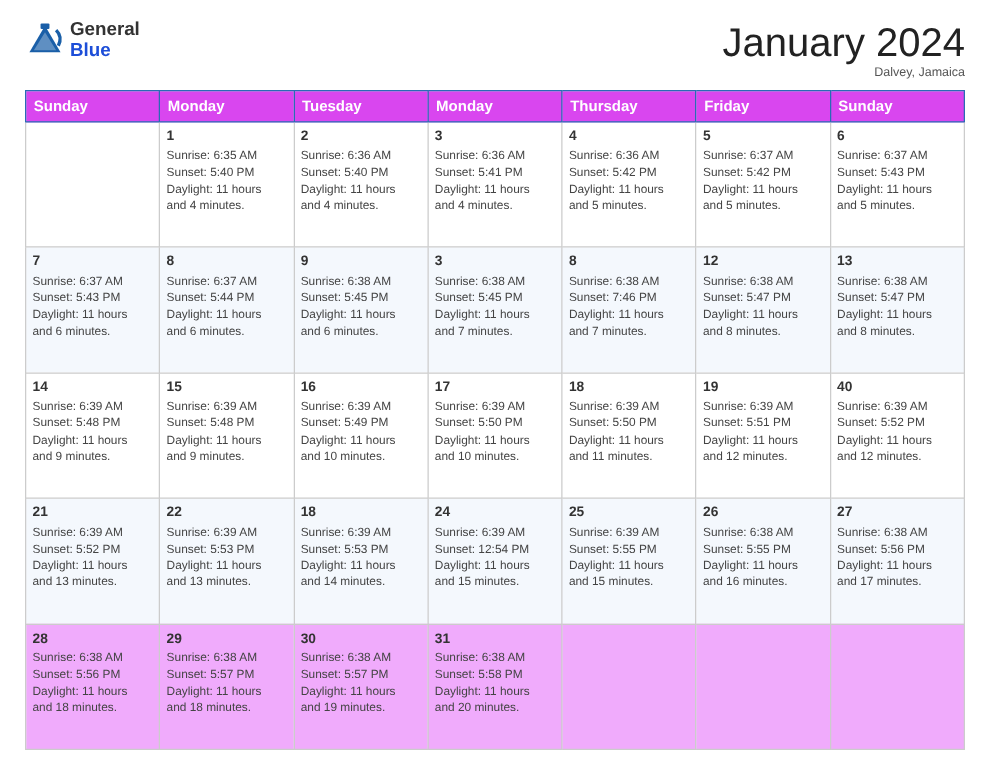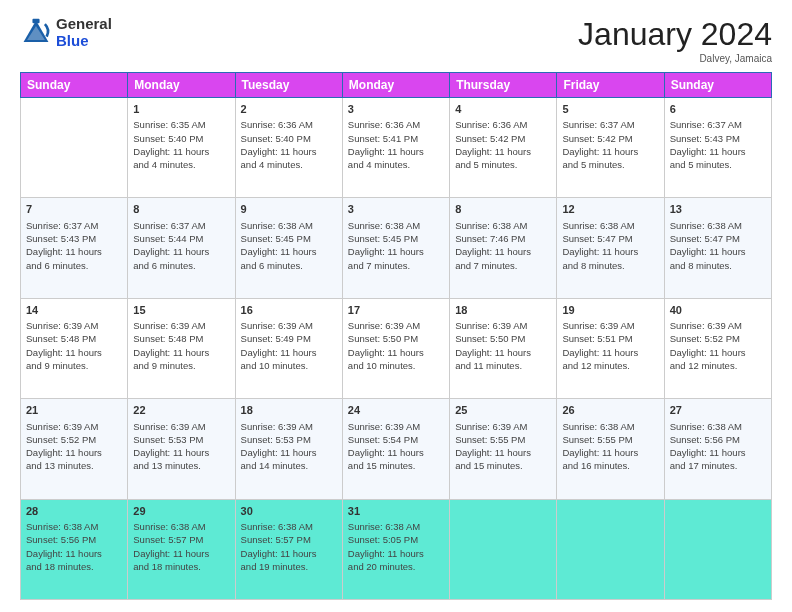--- a/index.html
+++ b/index.html
@@ -82,21 +82,21 @@
       font-size: 11px;
       display: block;
       margin-bottom: 1px;
     }
     .calendar-table tbody tr td .day-info {
       font-size: 9.5px;
       color: #444;
     }
     .even-row td { background-color: #f4f8fd; }
     .odd-row td { background-color: #fff; }
-    .last-row td { background-color: #5eead4; }
+    .last-row td { background-color: #f0abfc; }
   </style>
 </head>
 <body>
 
 <div class="page">
   <div class="header">
     <div class="logo">
       <svg class="logo-icon" viewBox="0 0 36 36">
         <polygon points="18,4 32,28 4,28" fill="#1a5fa8"></polygon>
         <polygon points="18,10 28,26 8,26" fill="#fff" opacity="0.3"></polygon>
@@ -292,21 +292,21 @@
           <td>
             <span class="day-num">18</span>
             <div class="day-info">Sunrise: 6:39 AM</div>
             <div class="day-info">Sunset: 5:53 PM</div>
             <div class="day-info">Daylight: 11 hours</div>
             <div class="day-info">and 14 minutes.</div>
           </td>
           <td>
             <span class="day-num">24</span>
             <div class="day-info">Sunrise: 6:39 AM</div>
-            <div class="day-info">Sunset: 5:54 PM</div>
+            <div class="day-info">Sunset: 12:54 PM</div>
             <div class="day-info">Daylight: 11 hours</div>
             <div class="day-info">and 15 minutes.</div>
           </td>
           <td>
             <span class="day-num">25</span>
             <div class="day-info">Sunrise: 6:39 AM</div>
             <div class="day-info">Sunset: 5:55 PM</div>
             <div class="day-info">Daylight: 11 hours</div>
             <div class="day-info">and 15 minutes.</div>
           </td>
@@ -343,21 +343,21 @@
           <td>
             <span class="day-num">30</span>
             <div class="day-info">Sunrise: 6:38 AM</div>
             <div class="day-info">Sunset: 5:57 PM</div>
             <div class="day-info">Daylight: 11 hours</div>
             <div class="day-info">and 19 minutes.</div>
           </td>
           <td>
             <span class="day-num">31</span>
             <div class="day-info">Sunrise: 6:38 AM</div>
-            <div class="day-info">Sunset: 5:05 PM</div>
+            <div class="day-info">Sunset: 5:58 PM</div>
             <div class="day-info">Daylight: 11 hours</div>
             <div class="day-info">and 20 minutes.</div>
           </td>
           <td></td>
           <td></td>
           <td></td>
         </tr>
       </tbody>
   </table>
 </div>

